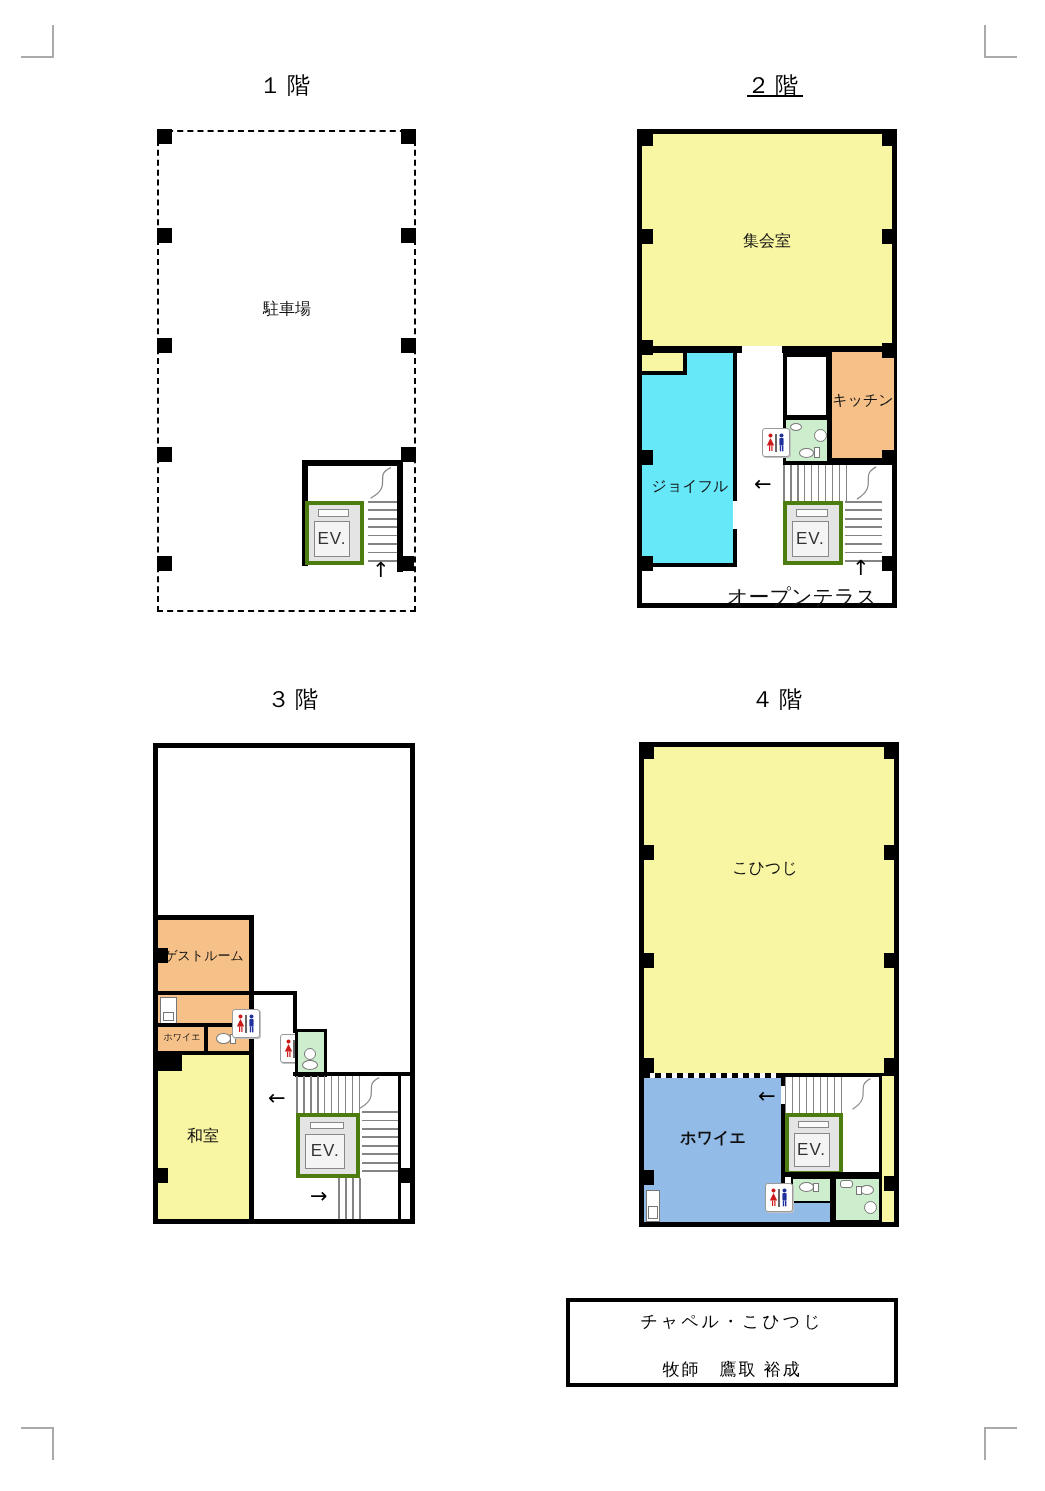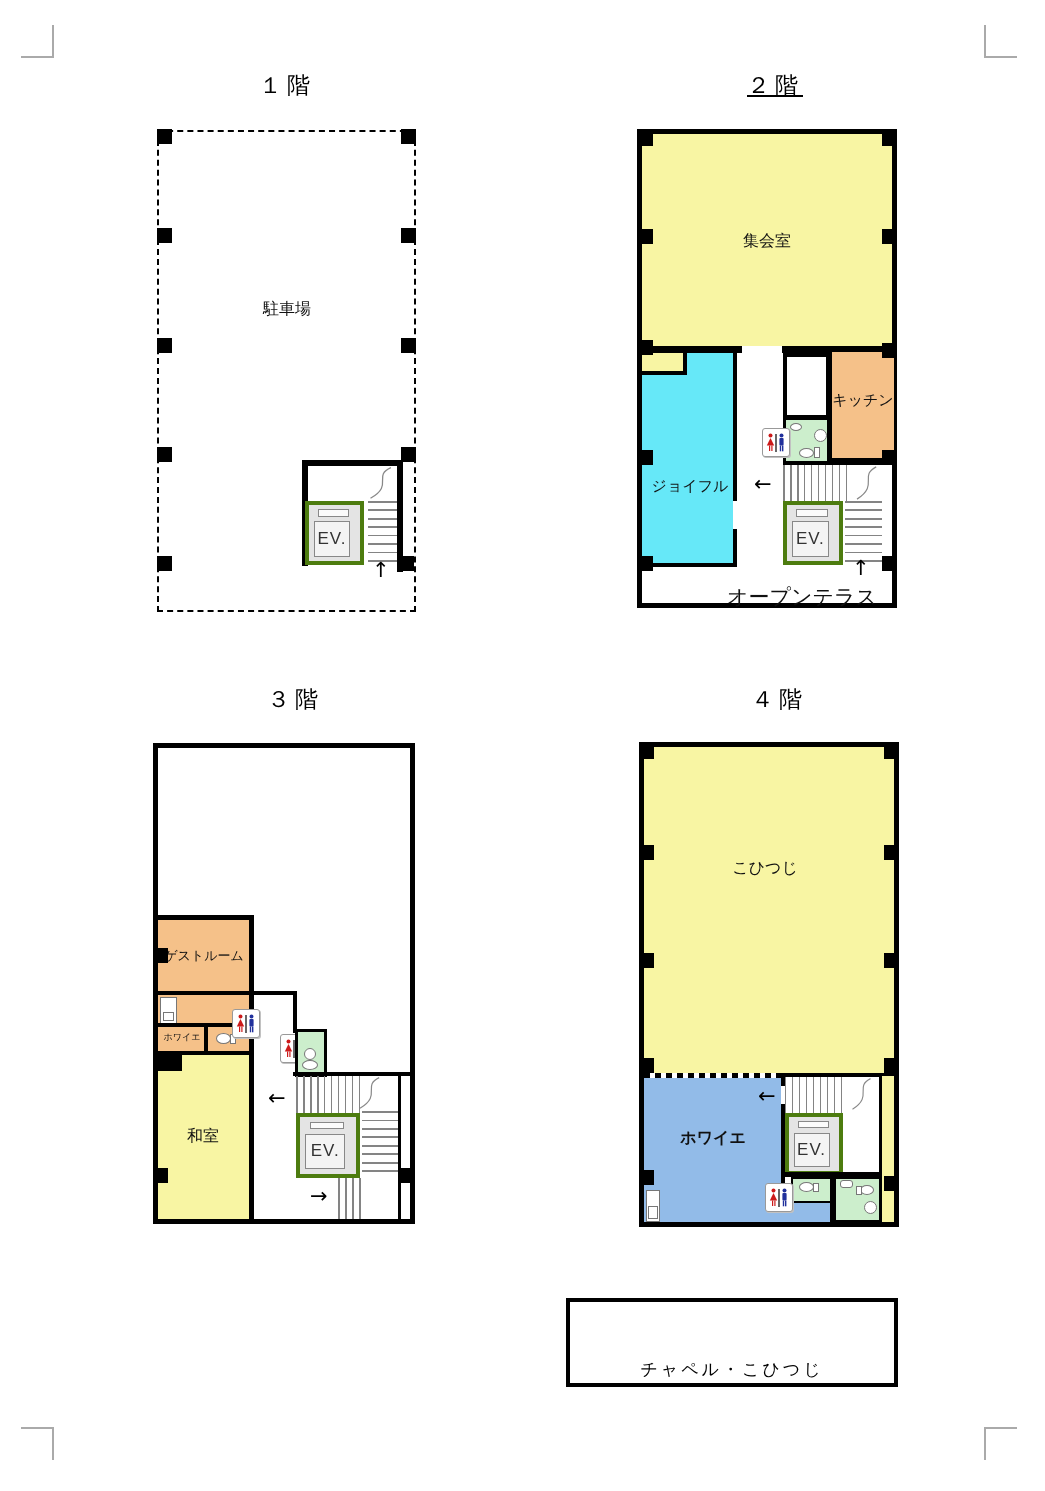--- a/index.html
+++ b/index.html
@@ -23,21 +23,21 @@
   .dashes{position:absolute;background:repeating-linear-gradient(90deg,#000 0 6px,transparent 6px 11px);}
   .restroom{position:absolute;width:26px;height:27px;background:#fff;border:1px solid #999;border-radius:3px;
             box-shadow:1px 1px 0 #c2c2c2;display:flex;align-items:center;justify-content:center;}
   .fix{position:absolute;background:#fff;border:1.5px solid #777;box-sizing:border-box;}
   .oval{border-radius:50%;}
   .crop{position:absolute;background:#aaaaaa;}
   .curve{position:absolute;}
   .green-room{position:absolute;background:#CCEECC;border:3px solid #000;box-sizing:border-box;}
   .info-box{position:absolute;border:4px solid #000;box-sizing:border-box;text-align:center;
             font-family:"Liberation Serif","DejaVu Serif",serif;color:#000;}
-  .info-line{position:absolute;left:0;width:100%;text-align:center;white-space:nowrap;margin-top:48px;}
+  .info-line{position:absolute;left:0;width:100%;text-align:center;white-space:nowrap;}
 </style>
 </head>
 <body>
 
 <div class="page">
 
   <div class="crop" style="left:52px;top:25px;width:2px;height:33px;"></div>
   <div class="crop" style="left:21px;top:56px;width:33px;height:2px;"></div>
   <div class="crop" style="left:984px;top:25px;width:2px;height:33px;"></div>
   <div class="crop" style="left:984px;top:56px;width:33px;height:2px;"></div>
@@ -279,15 +279,16 @@
   <div class="pillar" style="left:639px;top:1058px;"></div>
   <div class="pillar" style="left:639px;top:1170px;"></div>
   <div class="pillar" style="left:884px;top:744px;"></div>
   <div class="pillar" style="left:884px;top:845px;"></div>
   <div class="pillar" style="left:884px;top:953px;"></div>
   <div class="pillar" style="left:884px;top:1058px;"></div>
   <div class="pillar" style="left:884px;top:1176px;"></div>
 
   <div class="info-box" style="left:566px;top:1298px;width:332px;height:89px;">
     <div class="info-line" style="top:8px;font-size:17px;letter-spacing:3px;">チャペル・こひつじ</div>
+    <div class="info-line" style="top:56px;font-size:17px;letter-spacing:2px;">牧師　鷹取 裕成</div>
   </div>
 
 </div>
 
 </body></html>

